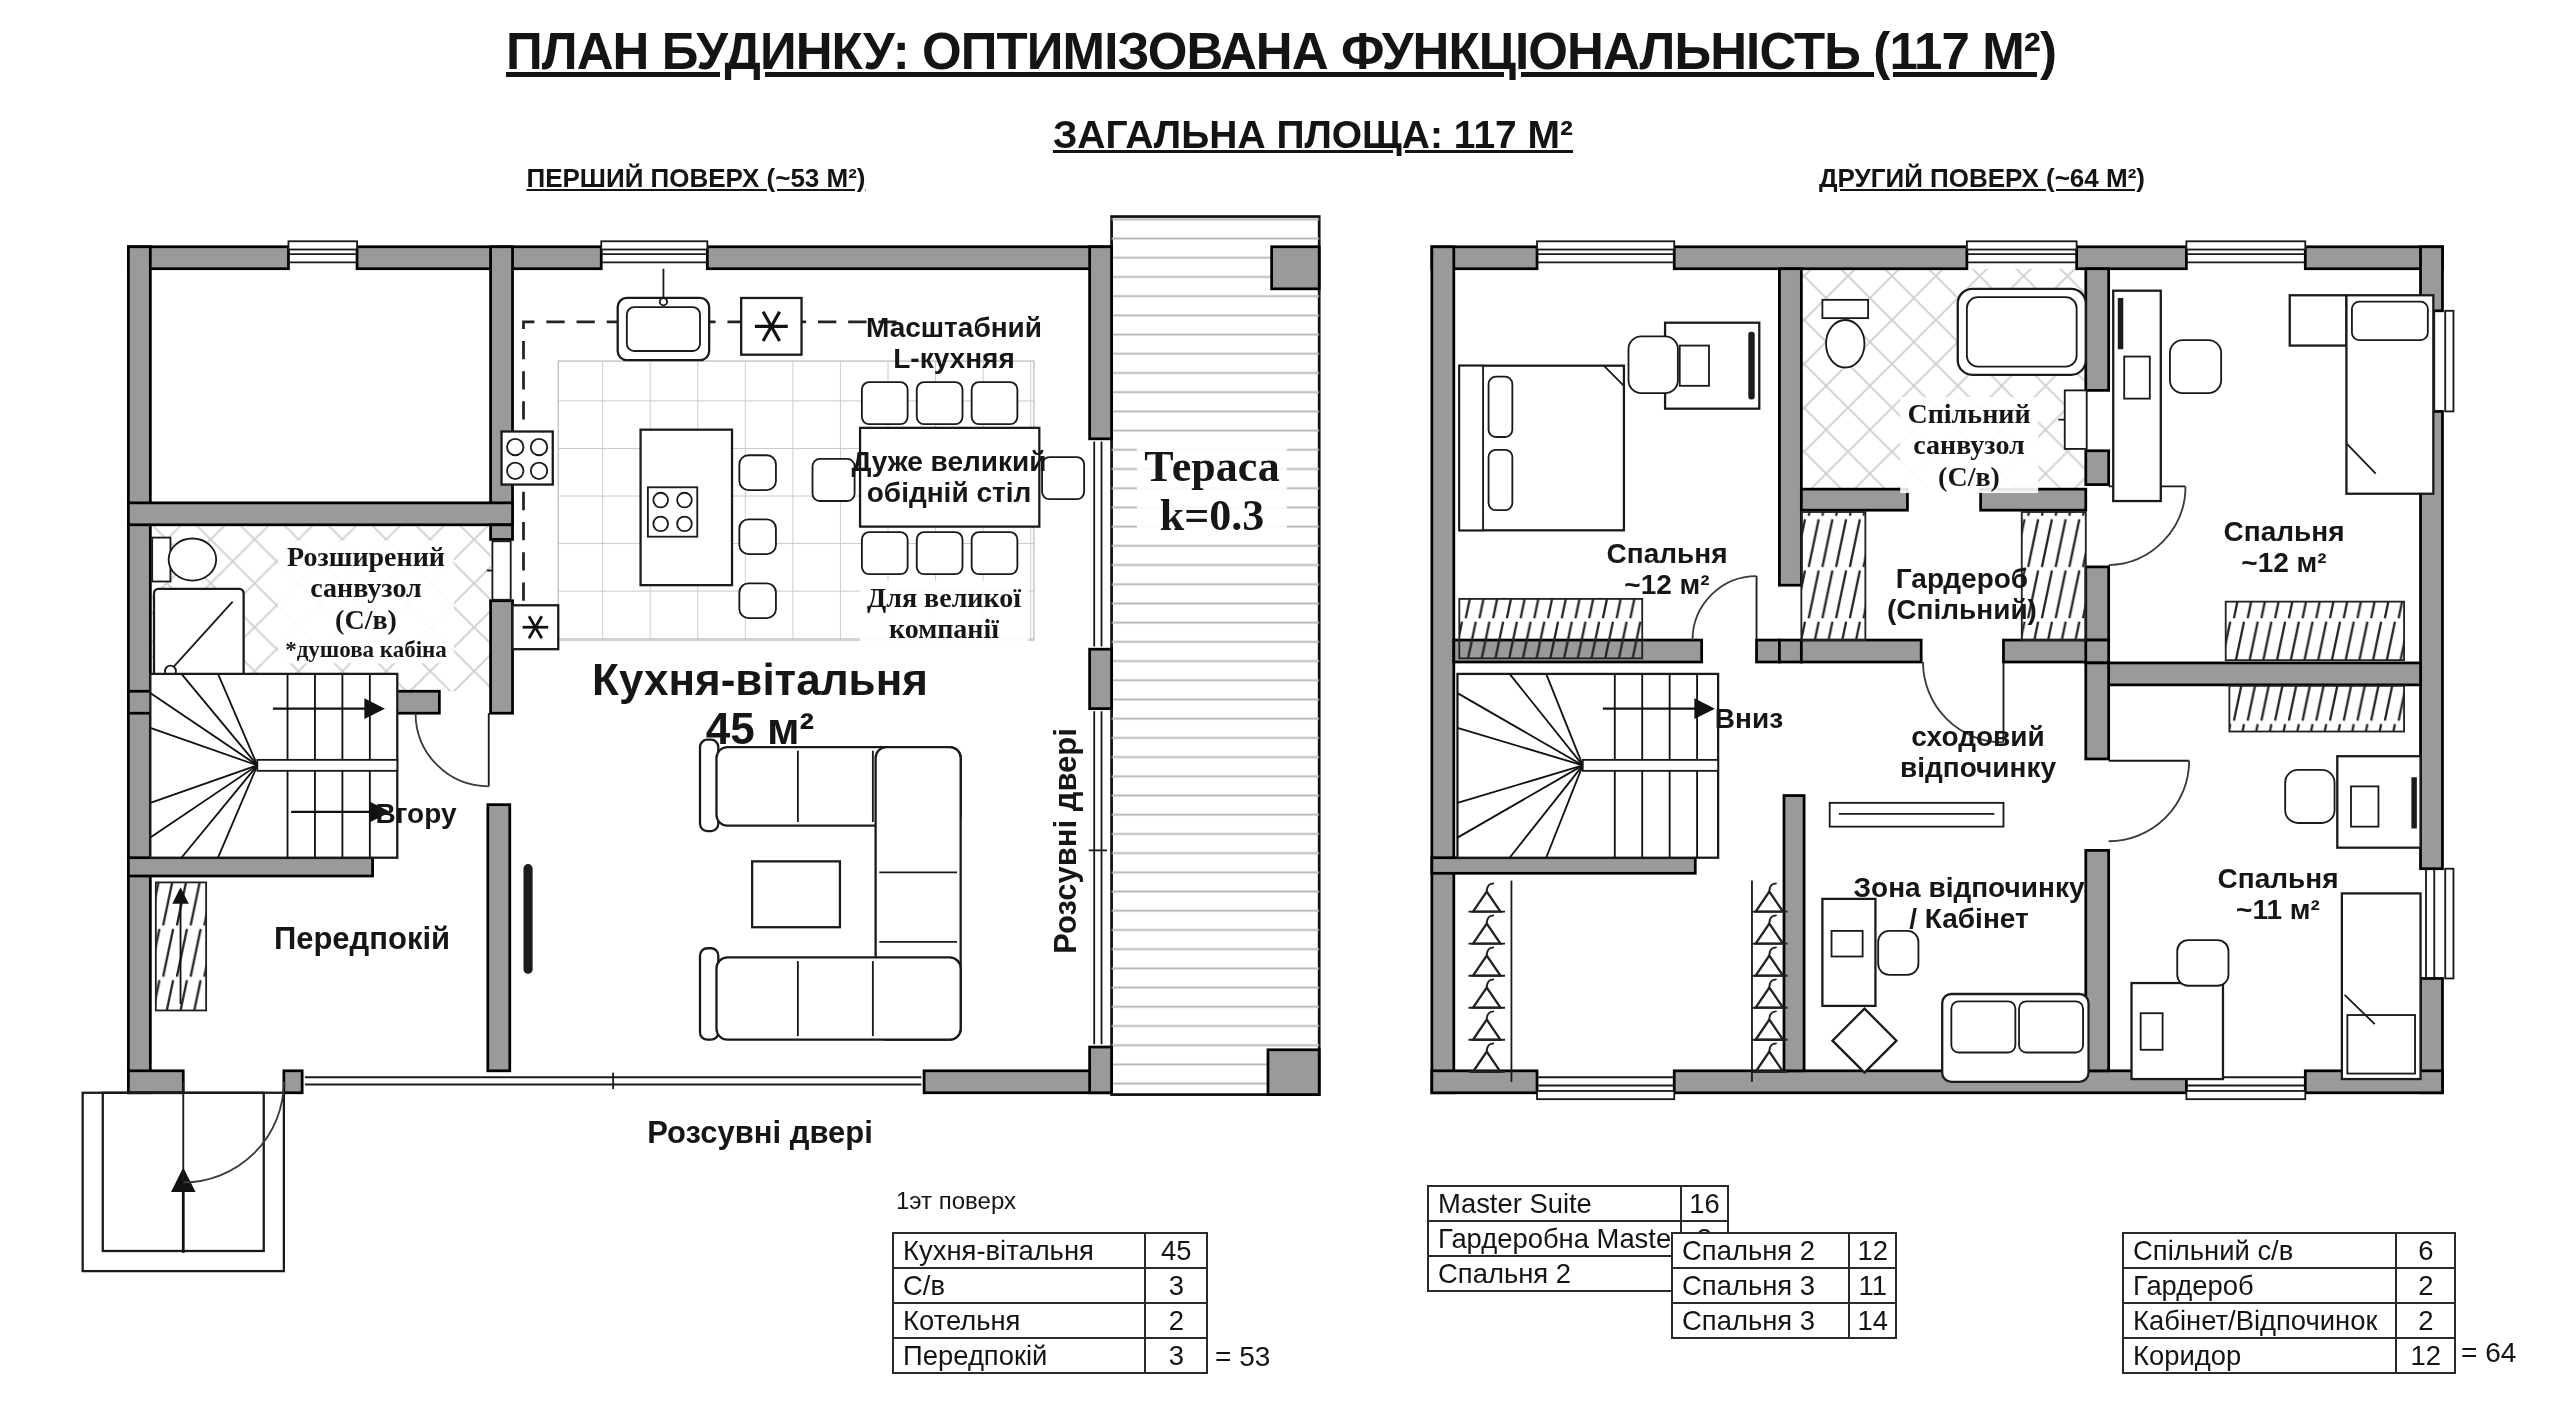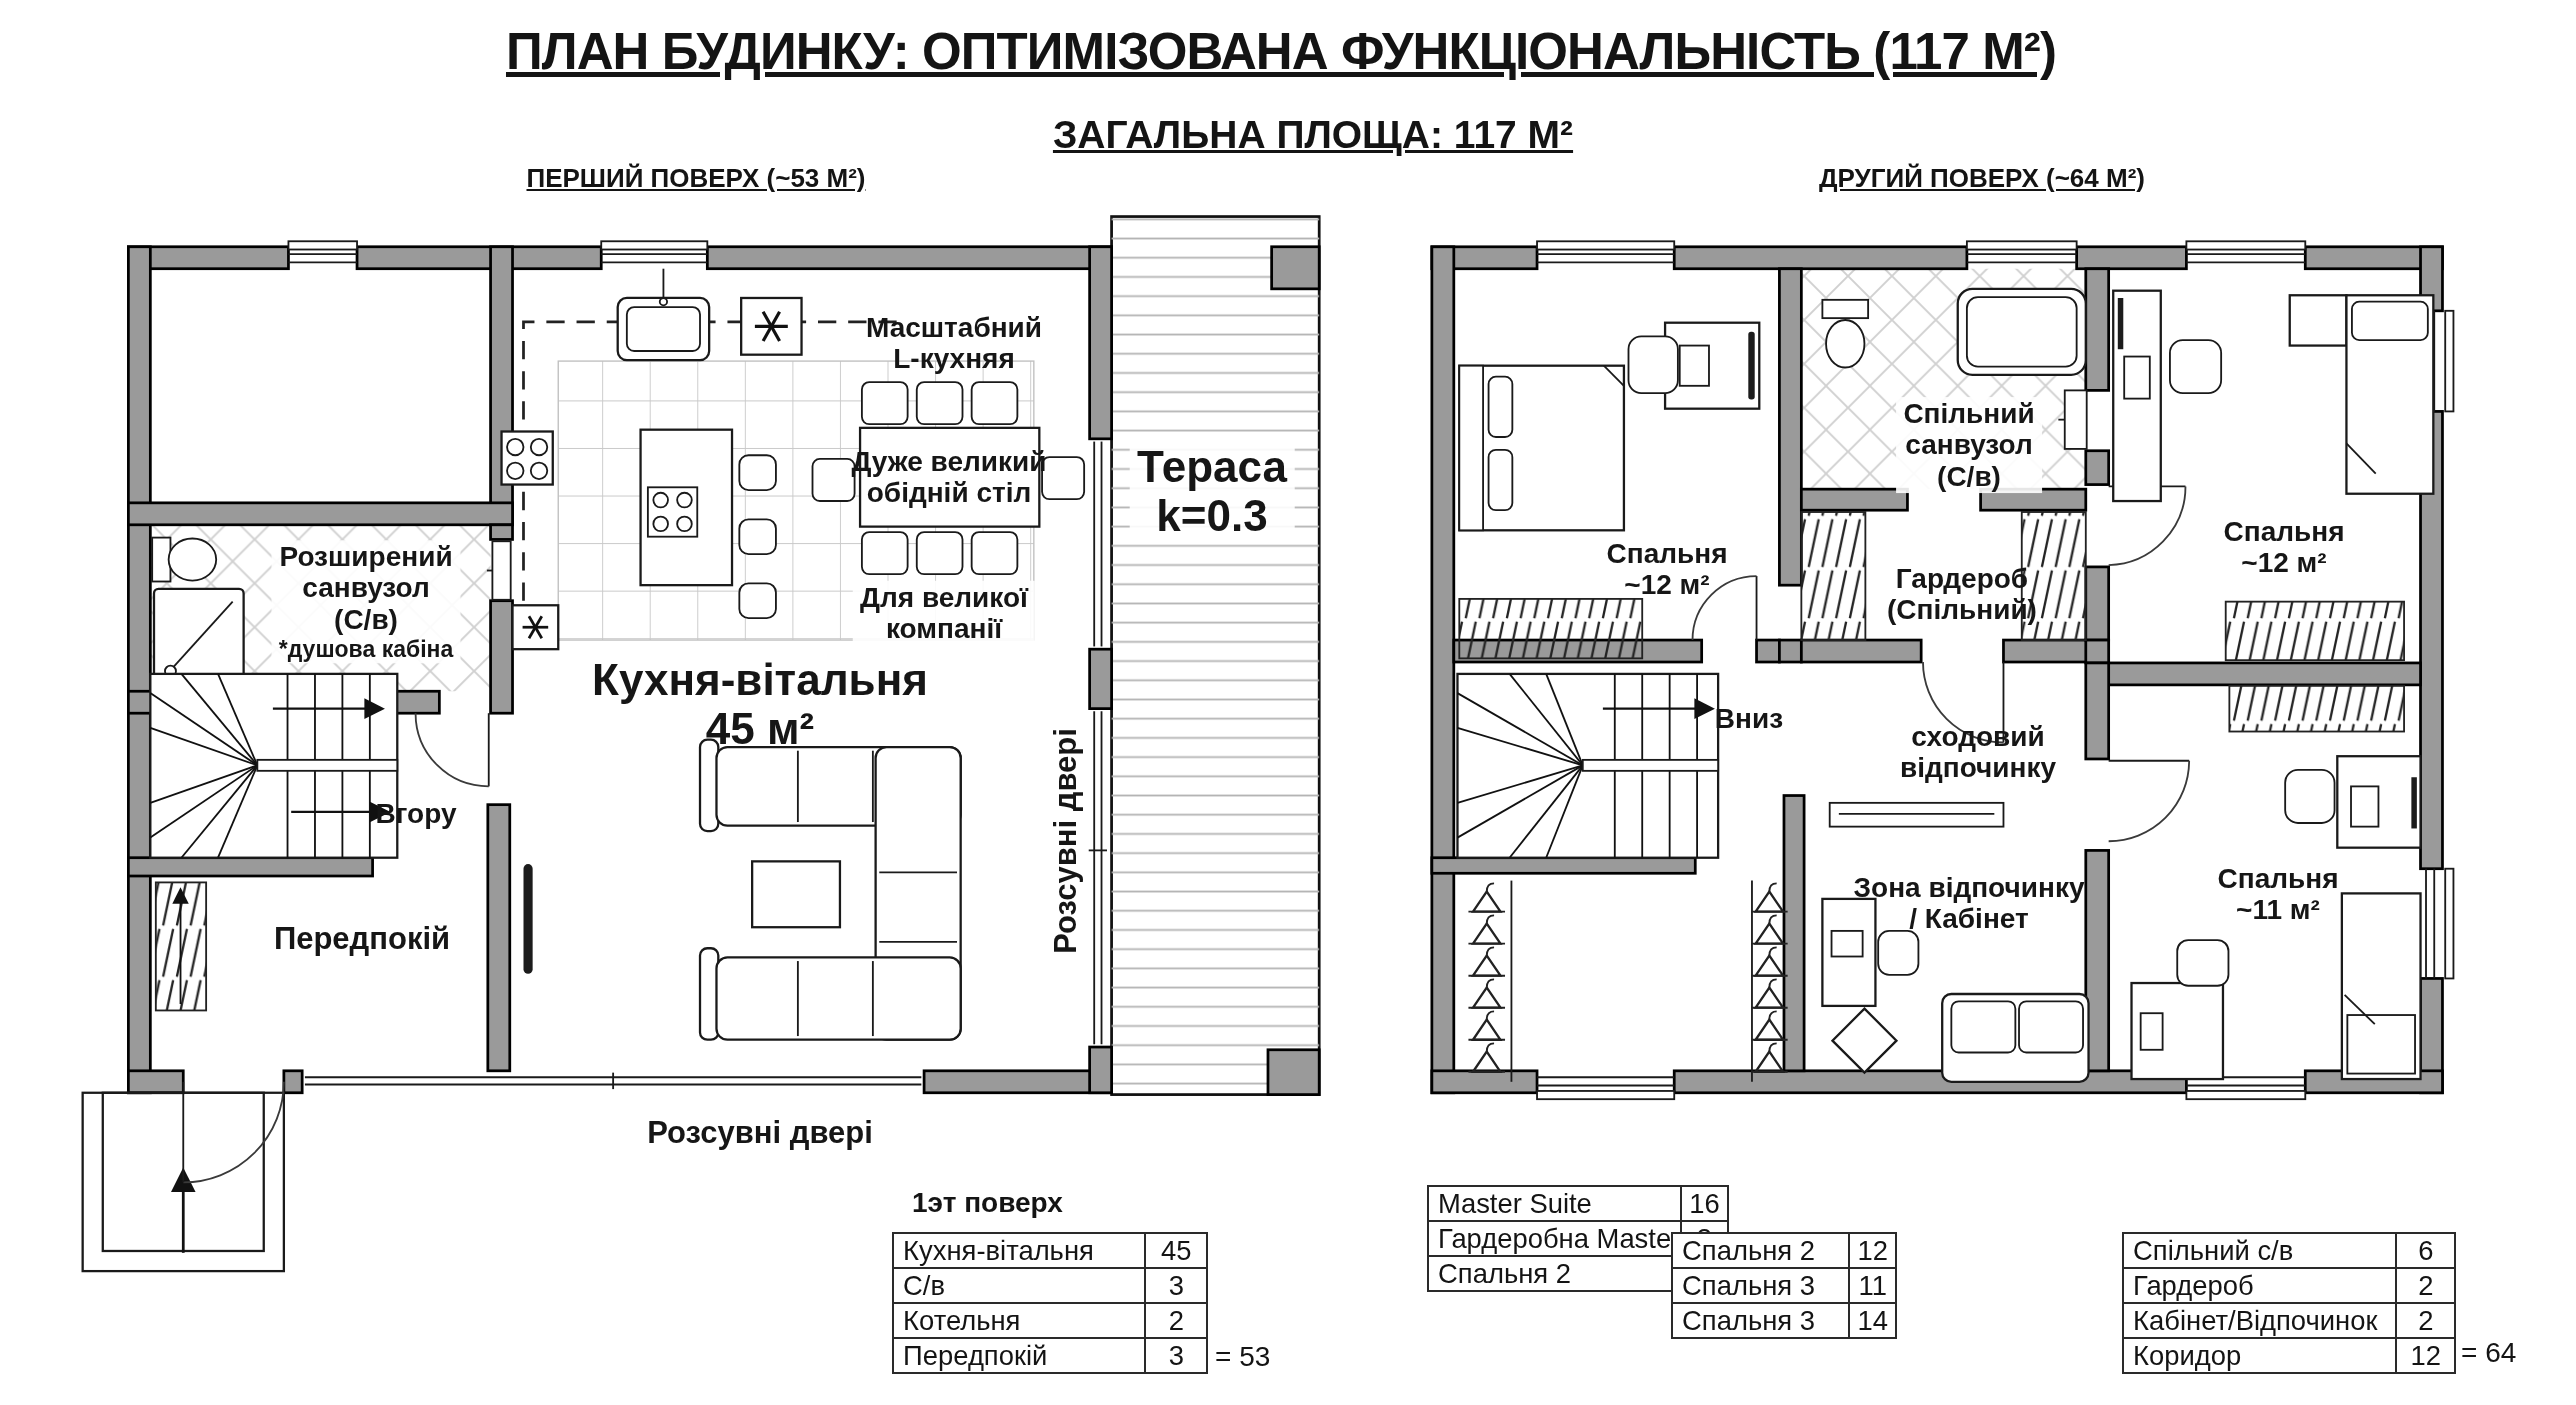--- a/index.html
+++ b/index.html
@@ -8,24 +8,24 @@
     font-family:"Liberation Sans",sans-serif;color:#141414;
   }
   .ctr{position:absolute;transform:translateX(-50%);white-space:nowrap;font-weight:700;text-decoration:underline;}
   .title{font-size:51px;letter-spacing:-0.9px;}
   .sub{font-size:39px;}
   .fhead{font-size:26px;margin-left:36px;}
   .plan{position:absolute;}
   .lbl{position:absolute;transform:translate(-50%,-50%);text-align:center;font-weight:700;
        line-height:1.12;white-space:nowrap;color:#161616;}
   .s31{font-size:28px;} .s34{font-size:31px;} .s36{font-size:44px;}
-  .halo{background:rgba(255,255,255,0.9);padding:0.9px 7.3px;}
+  .halo{background:rgba(255,255,255,0.9);padding:0.9px 7.3px;font-family:Liberation Serif, serif;}
   .note{font-size:23px;margin-top:1.8px;}
   .rot{transform:translate(-50%,-50%) rotate(-90deg);}
-  .tbl-h{position:absolute;font-size:28px;font-weight:700;margin-left:16px;}
+  .tbl-h{position:absolute;font-size:24px;font-weight:400;}
   .area-table{position:absolute;border-collapse:collapse;font-size:27.4px;font-weight:400;
               table-layout:fixed;background:#fff;}
   .area-table td{border:2.3px solid #2a2a2a;height:33px;padding:0 0 0 9.1px;overflow:hidden;white-space:nowrap;}
   .area-table td.val{text-align:center;padding:0 3.7px;}
   .total{position:absolute;font-size:28px;font-weight:400;white-space:nowrap;}
   svg{position:absolute;left:0;top:0;}
   .wall{fill:#9a9a9a;stroke:#000;stroke-width:3;}
   .f{fill:#fff;stroke:#1a1a1a;stroke-width:2.5;}
   .f2{fill:#fff;stroke:#1a1a1a;stroke-width:2;}
   .thin{fill:none;stroke:#1a1a1a;stroke-width:2.5;}

